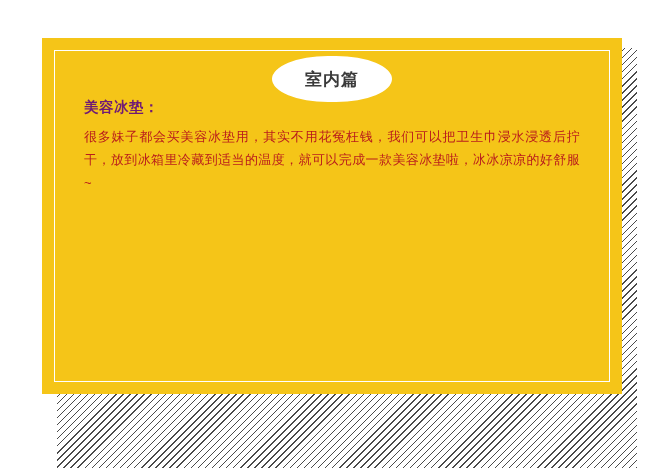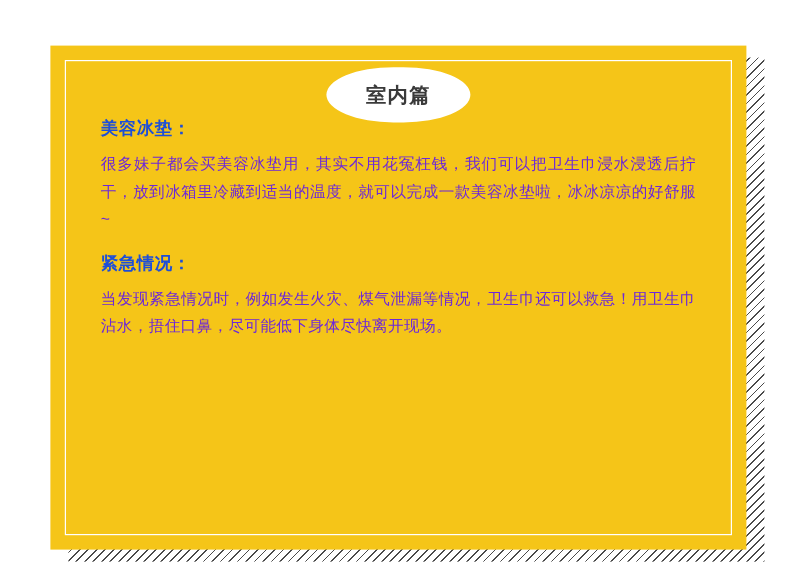--- a/index.html
+++ b/index.html
@@ -32,21 +32,21 @@
       #4a4a4a 1px,
       #ffffff 1px,
       #ffffff 5px
     );
   }
   .card {
     position: absolute;
     left: 42px;
     top: 38px;
     width: 580px;
-    height: 420px;
+    height: 356px;
     background: #f5c518;
     box-sizing: border-box;
   }
   .inner-border {
     position: absolute;
     left: 12px;
     top: 12px;
     right: 12px;
     bottom: 12px;
     border: 1.5px solid #ffffff;
@@ -86,27 +86,27 @@
   }
   .section {
     margin-bottom: 16px;
   }
   .section:last-child {
     margin-bottom: 0;
   }
   .sec-title {
     font-size: 14.5px;
     font-weight: bold;
-    color: #1d4ed8;
+    color: #701a75;
     margin: 0 0 9px 0;
     letter-spacing: 0.5px;
   }
   .sec-body {
     font-size: 13px;
-    color: #6d28d9;
+    color: #b91c1c;
     line-height: 1.75;
     margin: 0;
     text-align: justify;
     letter-spacing: 0.3px;
   }
 </style>
 </head>
 <body>
 
 <div class="page">
@@ -122,20 +122,16 @@
     <div class="content">
 
       <div class="section">
         <p class="sec-title">美容冰垫：</p>
         <p class="sec-body">很多妹子都会买美容冰垫用，其实不用花冤枉钱，我们可以把卫生巾浸水浸透后拧干，放到冰箱里冷藏到适当的温度，就可以完成一款美容冰垫啦，冰冰凉凉的好舒服~</p>
       </div>
 
       <div class="section">
       </div>
 
-      <div class="section">
-        <p class="sec-title">紧急情况：</p>
-        <p class="sec-body">当发现紧急情况时，例如发生火灾、煤气泄漏等情况，卫生巾还可以救急！用卫生巾沾水，捂住口鼻，尽可能低下身体尽快离开现场。</p>
-      </div>
 
     </div>
   </div>
 </div>
 
 </body></html>

